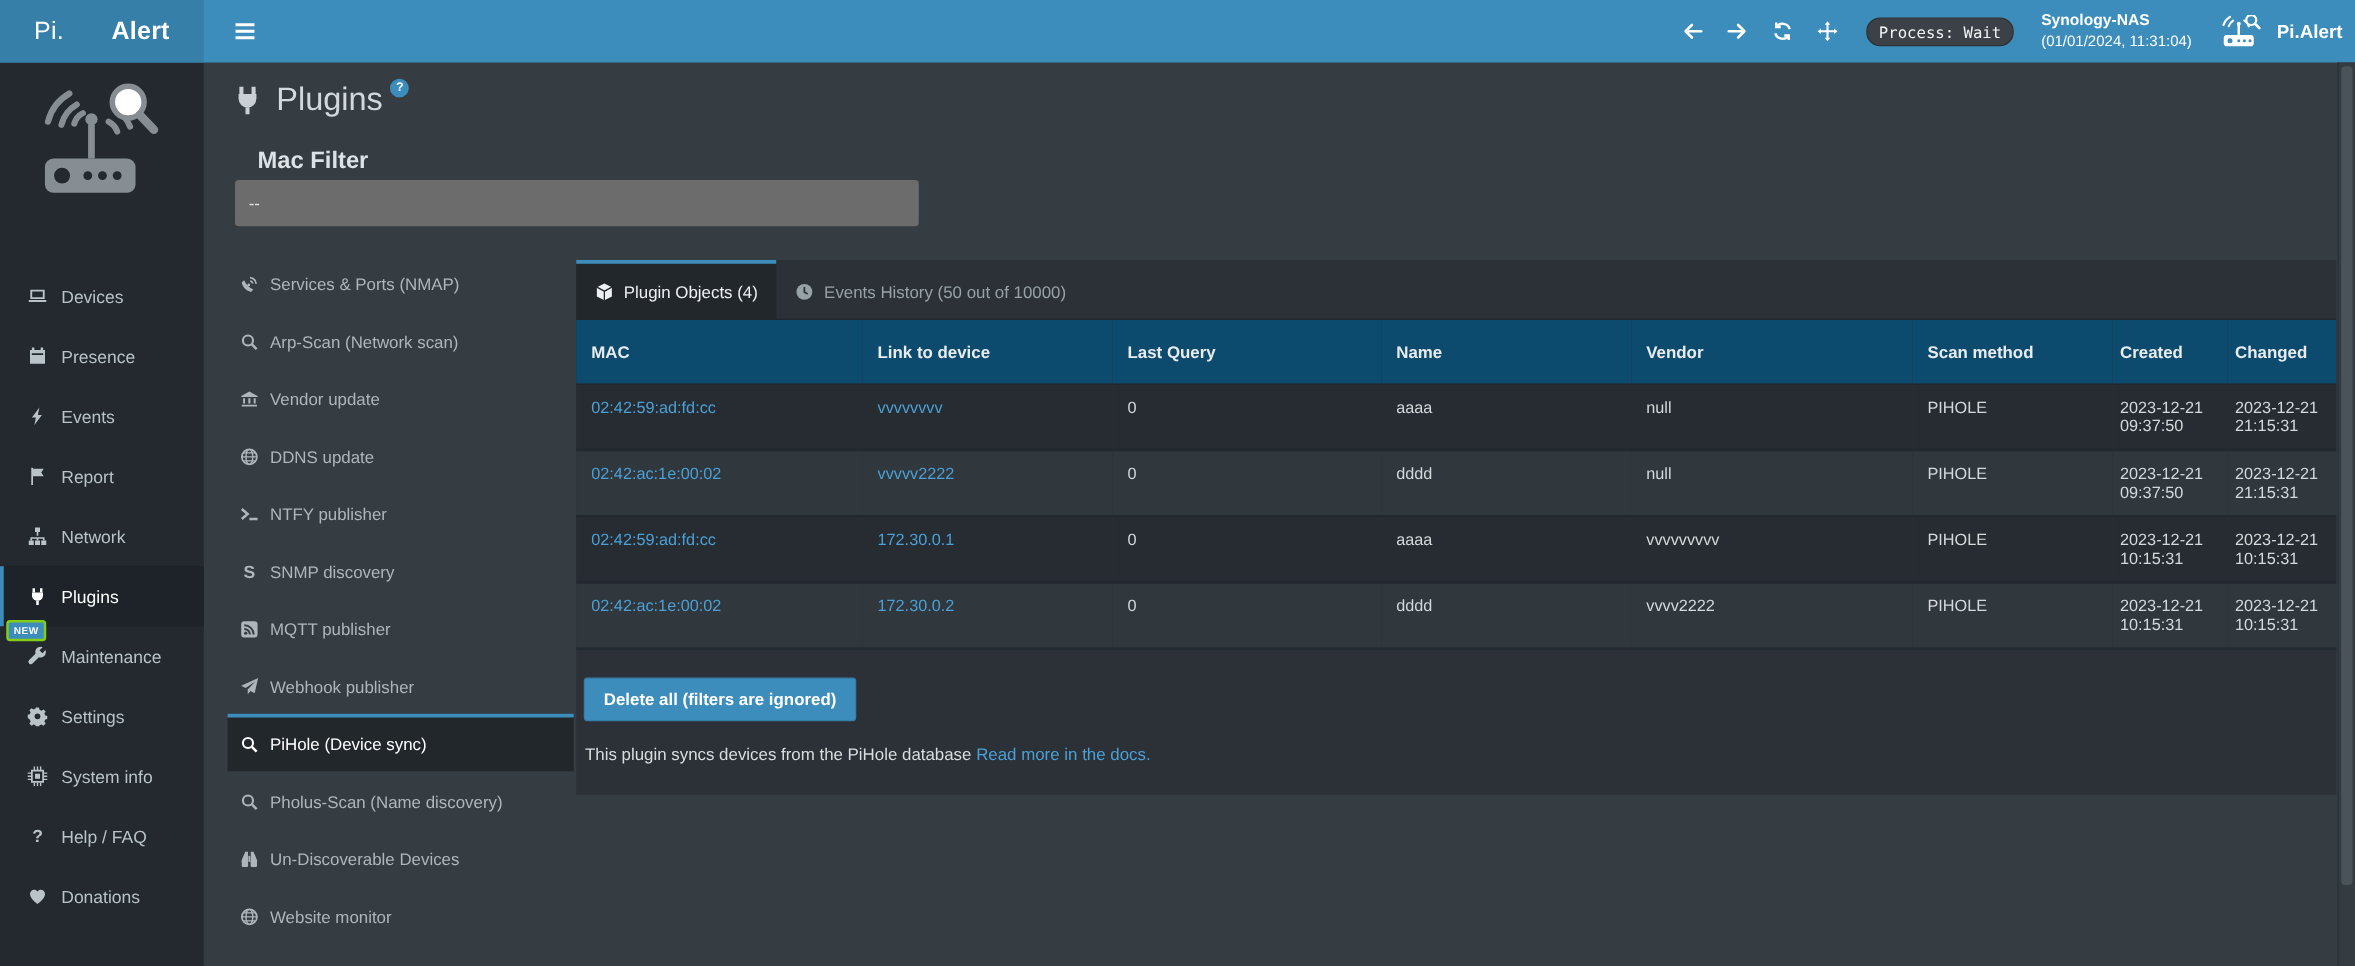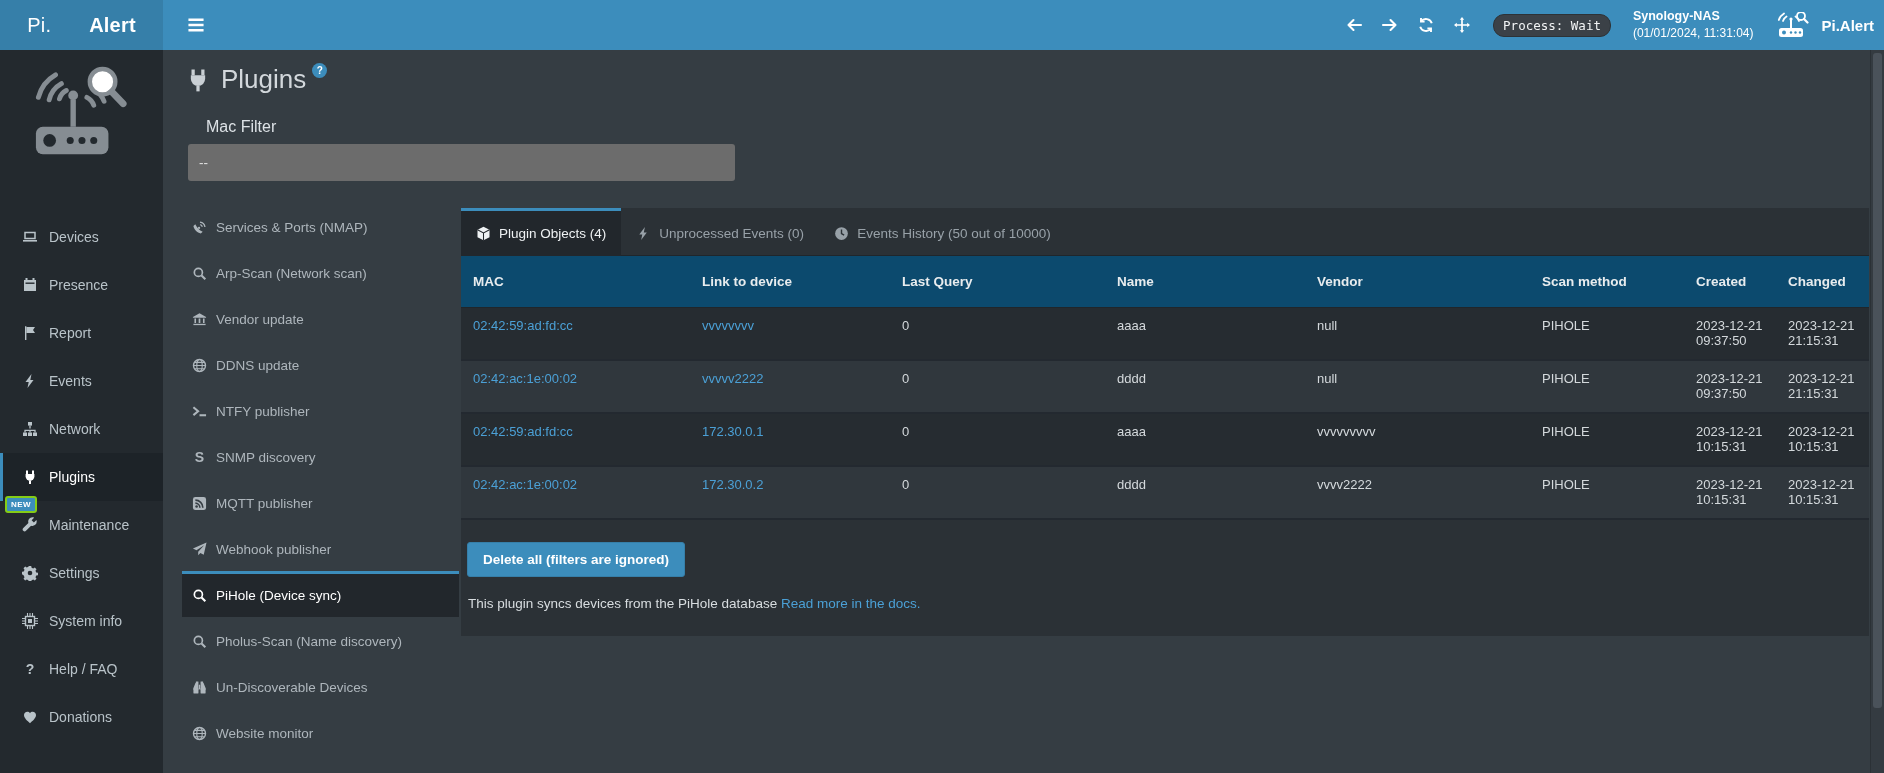--- a/index.html
+++ b/index.html
@@ -69,21 +69,21 @@
   
   .main { position:absolute; left:163px; top:50px; right:0; bottom:0; }
   .page-header { position:absolute; left:22px; top:11px; display:flex; align-items:flex-start; gap:10px; }
   .title-icon { width:26px; height:26px; color:#c9cfd4; margin-top:6px; }
   .page-title { font-size:26px; font-weight:400; color:#d3d8dc; line-height:36px; }
   .title-badge {
     width:15px; height:15px; border-radius:50%; background:var(--accent);
     color:#fff; font-size:10px; font-weight:700; display:flex;
     align-items:center; justify-content:center; margin-top:2px; margin-left:-4px;
   }
-  .filter-label { position:absolute; left:43px; top:68px; font-size:16px; font-weight:400; color:#dde2e6; }
+  .filter-label { position:absolute; left:43px; top:68px; font-size:19px; font-weight:700; color:#dde2e6; }
   .filter-input {
     position:absolute; left:25px; top:94px; width:547px; height:37px;
     background:#6c6c6c; border:none; border-radius:3px; color:#e3e3e3;
     font-size:13.5px; padding:0 11px; font-family:"Liberation Sans", sans-serif;
   }
 
   
   .plugin-nav { position:absolute; left:19px; top:153px; width:277px; }
   .nav-item {
     height:46px; display:flex; align-items:center; gap:9px; padding-left:10px;
@@ -236,33 +236,33 @@
             <path d="M2 3h12v11H2z" fill="currentColor"></path>
             <path d="M4.5 1v3M11.5 1v3" stroke="currentColor" stroke-width="2"></path>
             <path d="M3.5 6.2h9" stroke="#23292e" stroke-width="1.4"></path>
           </svg>
         </span>
         <span data-interactable="false">Presence</span>
       </div>
       <div class="side-item" data-interactable="true">
         <span class="icn" data-interactable="false">
           <svg viewBox="0 0 16 16">
+            <path d="M9.5 1 3.5 9h3.2l-1.2 6 6-8H8.3z" fill="currentColor"></path>
+          </svg>
+        </span>
+        <span data-interactable="false">Events</span>
+      </div>
+      <div class="side-item" data-interactable="true">
+        <span class="icn" data-interactable="false">
+          <svg viewBox="0 0 16 16">
             <path d="M3 1.2h1.4V15H3z" fill="currentColor"></path>
             <path d="M4.4 2h8.6L11 5l2 3H4.4z" fill="currentColor"></path>
           </svg>
         </span>
         <span data-interactable="false">Report</span>
-      </div>
-      <div class="side-item" data-interactable="true">
-        <span class="icn" data-interactable="false">
-          <svg viewBox="0 0 16 16">
-            <path d="M9.5 1 3.5 9h3.2l-1.2 6 6-8H8.3z" fill="currentColor"></path>
-          </svg>
-        </span>
-        <span data-interactable="false">Events</span>
       </div>
       <div class="side-item" data-interactable="true">
         <span class="icn" data-interactable="false">
           <svg viewBox="0 0 16 16">
             <path d="M6 1h4v3.6H6z" fill="currentColor"></path>
             <path d="M1 11.4h4V15H1zM6 11.4h4V15H6zM11 11.4h4V15H11z" fill="currentColor"></path>
             <path d="M8 4.6v3M3 11.4V9.4h10v2M8 9.4v2" stroke="currentColor" stroke-width="1.3" fill="none"></path>
           </svg>
         </span>
         <span data-interactable="false">Network</span>
@@ -460,28 +460,20 @@
   <section class="panel" data-interactable="false">
     <div class="tabs" id="tabs" data-interactable="false">
         <div class="tab active" data-interactable="true">
           <span class="icn" data-interactable="false">
             <svg viewBox="0 0 16 16">
               <path d="M8 .8 14.4 4v8L8 15.2 1.6 12V4z" fill="currentColor"></path>
               <path d="M8 7.4v7.8M1.6 4 8 7.4 14.4 4" stroke="#22272c" stroke-width="1.1" fill="none"></path>
             </svg>
           </span>
           <span data-interactable="false">Plugin Objects (4)</span>
-        </div>
-        <div class="tab" data-interactable="true">
-          <span class="icn" data-interactable="false">
-            <svg viewBox="0 0 16 16">
-              <path d="M9.5 1 3.5 9h3.2l-1.2 6 6-8H8.3z" fill="currentColor"></path>
-            </svg>
-          </span>
-          <span data-interactable="false">Unprocessed Events (0)</span>
         </div>
         <div class="tab" data-interactable="true">
           <span class="icn" data-interactable="false">
             <svg viewBox="0 0 16 16">
               <circle cx="8" cy="8" r="6.8" fill="currentColor"></circle>
               <path d="M8 3.8v4.4l2.8 1.6" stroke="#2b3136" stroke-width="1.5" fill="none"></path>
             </svg>
           </span>
           <span data-interactable="false">Events History (50 out of 10000)</span>
         </div>

